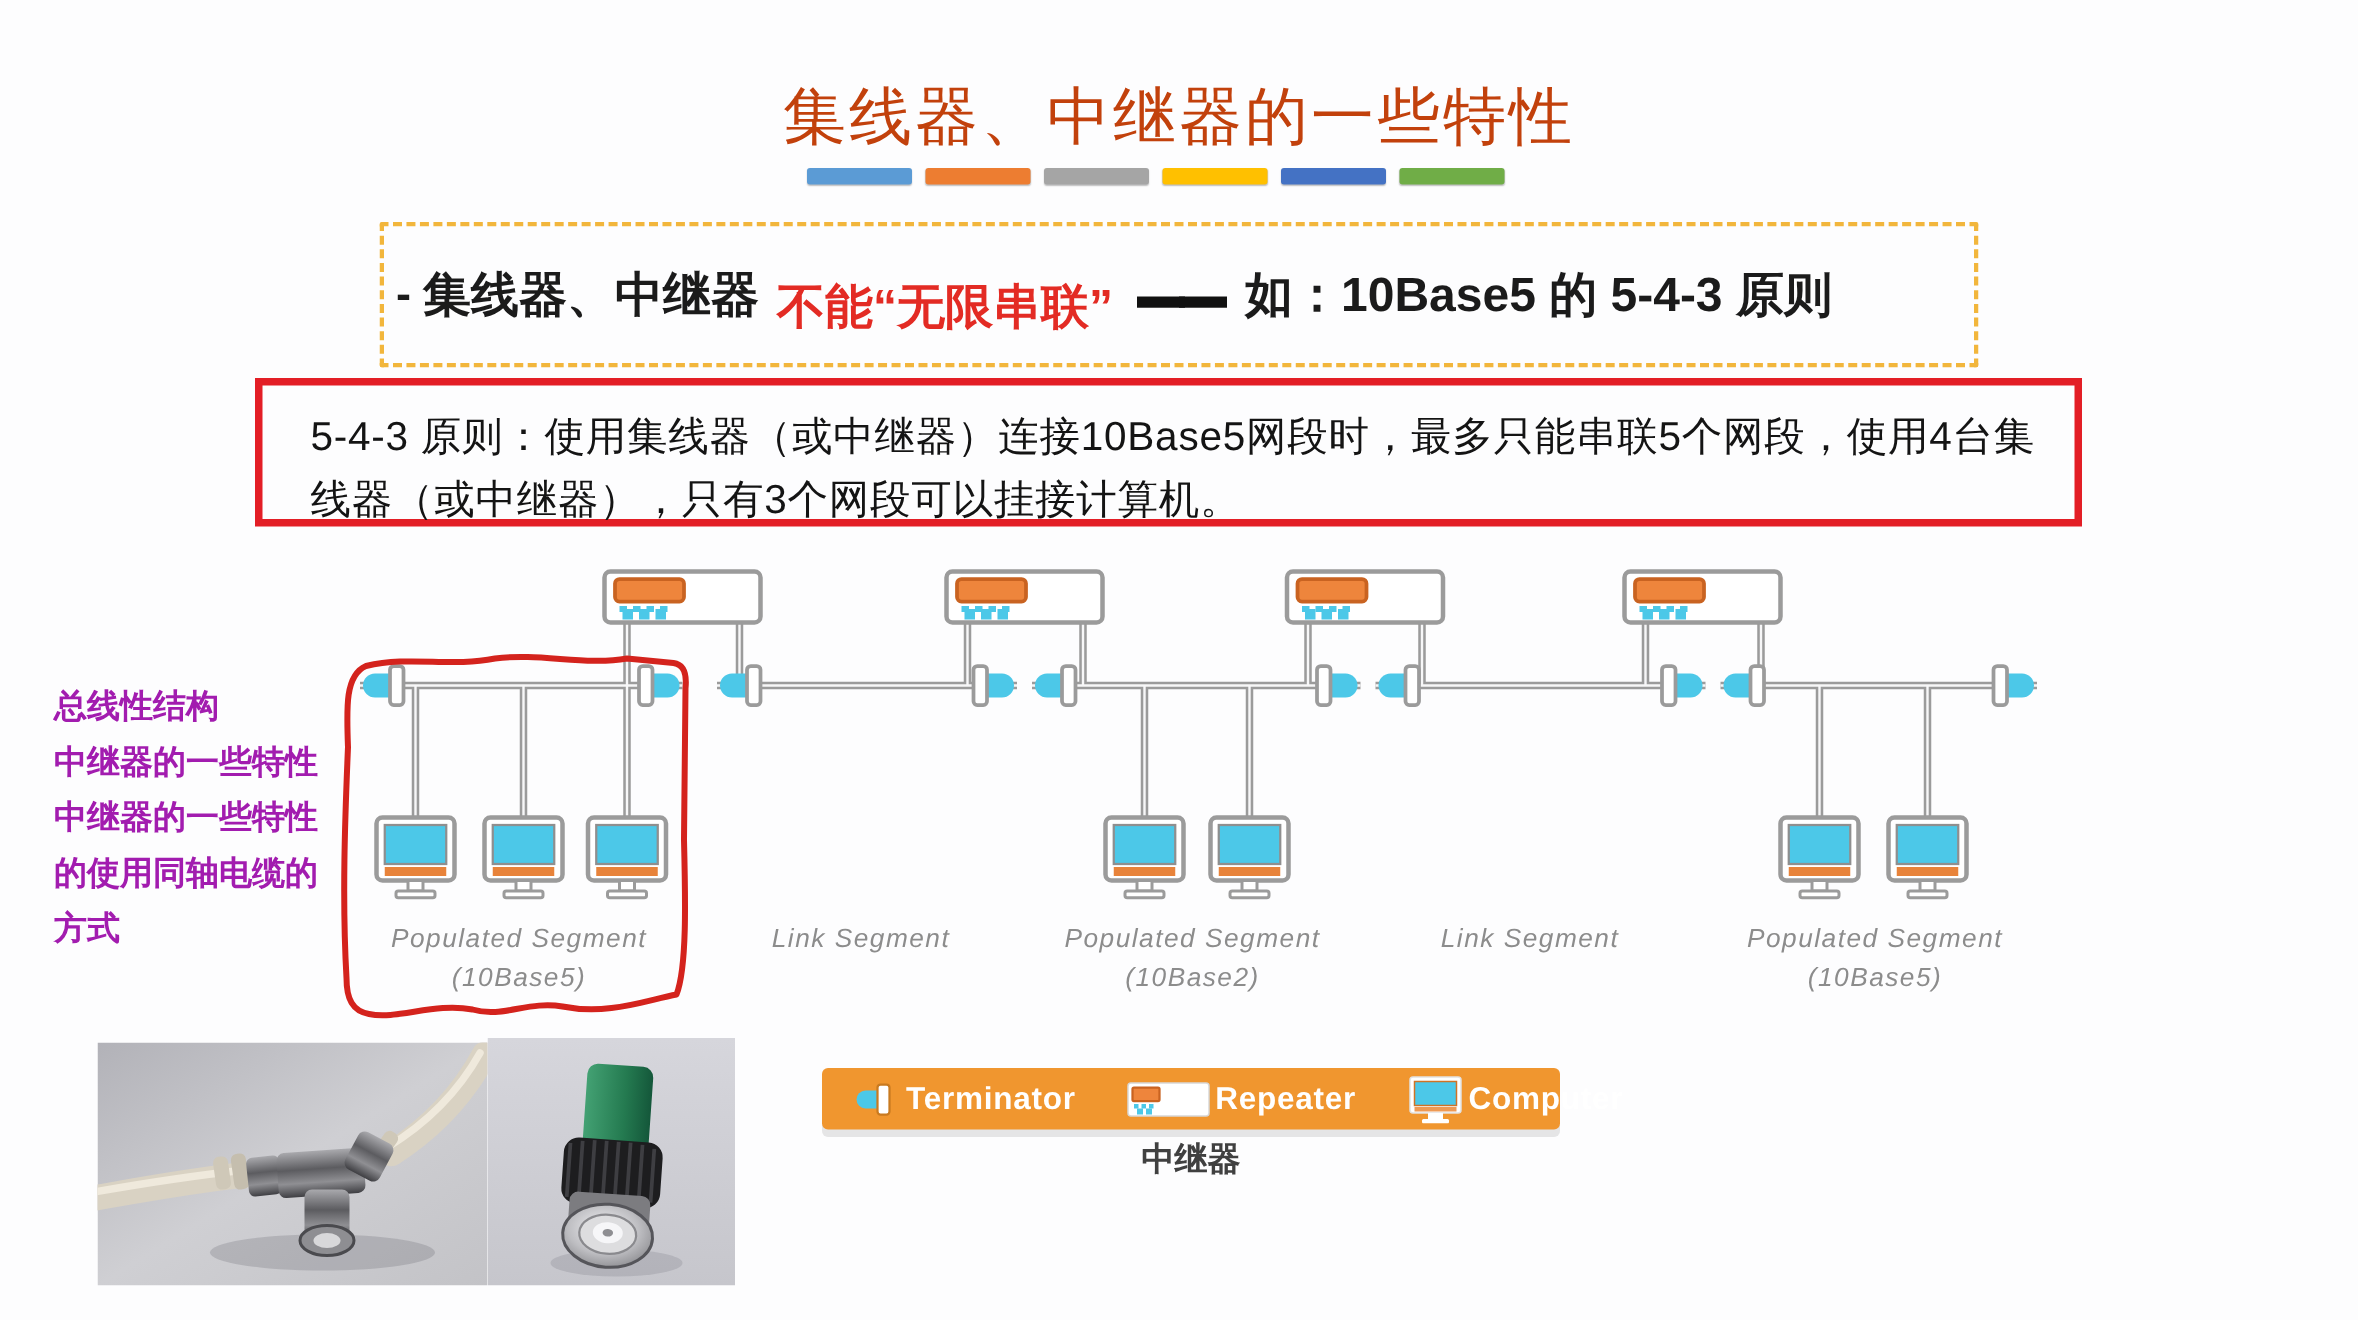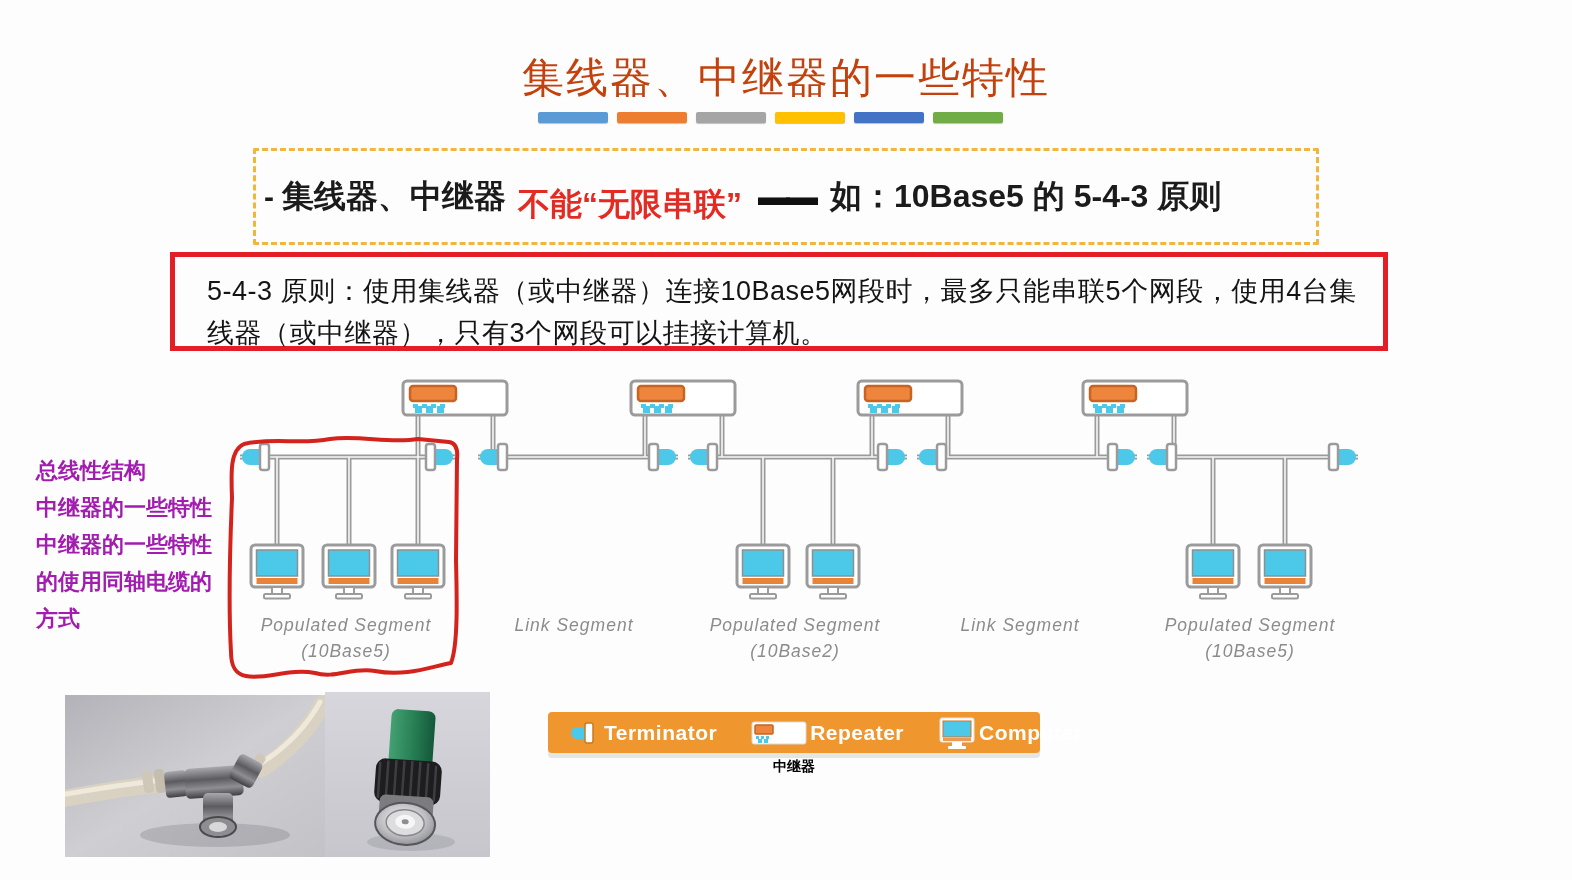--- a/index.html
+++ b/index.html
@@ -48,21 +48,21 @@
   .legend-bar {
     position:absolute; left:548px; top:712px; width:492px; height:41px;
     background:#F0962F; border-radius:4px; display:flex; align-items:center;
     padding-left:21px; box-shadow:0 5px 0 rgba(120,120,120,0.18);
   }
   .legend-bar .lg-icon { display:inline-flex; align-items:center; }
   .legend-bar .lg-label { color:#ffffff; font-weight:bold; font-size:21px; margin-left:3px; letter-spacing:0.5px; }
   .ml34 { margin-left:34px; }
   .legend-caption {
     position:absolute; left:548px; top:758px; width:492px; text-align:center;
-    font-size:14px; font-weight:bold; color:#000000;
+    font-size:22px; font-weight:bold; color:#404040;
   }
   
   .photo { position:absolute; }
   .photo-left { left:65px; top:695px; }
   .photo-right { left:325px; top:692px; }
 </style>
 </head>
 <body>
 
 <div class="page">

